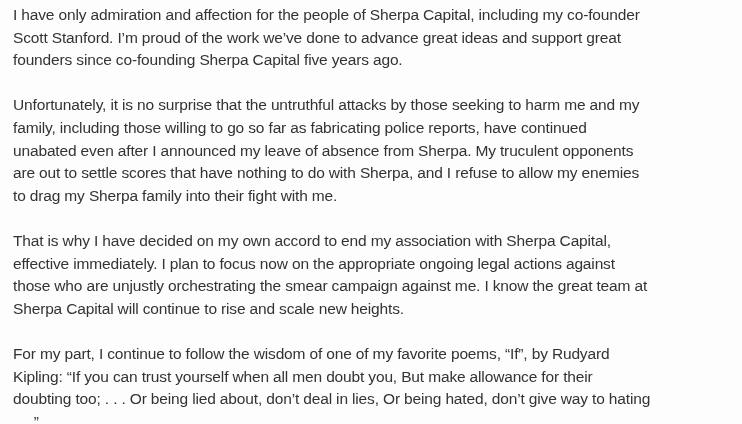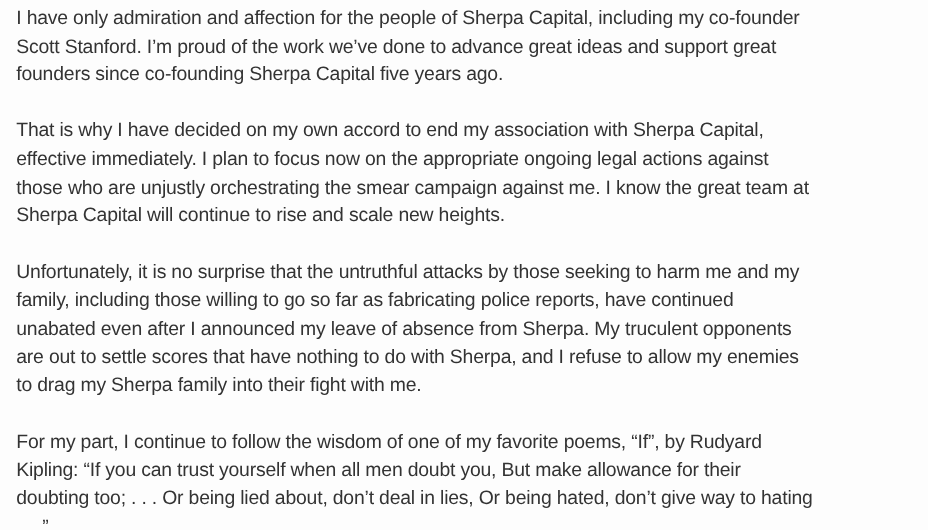--- a/index.html
+++ b/index.html
@@ -32,26 +32,26 @@
     margin-bottom: 0;
   }
 </style>
 </head>
 <body>
 
 <div class="document-page">
   <div class="paragraph">I have only admiration and affection for the people of Sherpa Capital, including my co-founder
 Scott Stanford. I’m proud of the work we’ve done to advance great ideas and support great
 founders since co-founding Sherpa Capital five years ago.</div>
-  <div class="paragraph">That is why I have decided on my own accord to end my association with Sherpa Capital,
-effective immediately. I plan to focus now on the appropriate ongoing legal actions against
-those who are unjustly orchestrating the smear campaign against me. I know the great team at
-Sherpa Capital will continue to rise and scale new heights.</div>
   <div class="paragraph">Unfortunately, it is no surprise that the untruthful attacks by those seeking to harm me and my
 family, including those willing to go so far as fabricating police reports, have continued
 unabated even after I announced my leave of absence from Sherpa. My truculent opponents
 are out to settle scores that have nothing to do with Sherpa, and I refuse to allow my enemies
 to drag my Sherpa family into their fight with me.</div>
+  <div class="paragraph">That is why I have decided on my own accord to end my association with Sherpa Capital,
+effective immediately. I plan to focus now on the appropriate ongoing legal actions against
+those who are unjustly orchestrating the smear campaign against me. I know the great team at
+Sherpa Capital will continue to rise and scale new heights.</div>
   <div class="paragraph">For my part, I continue to follow the wisdom of one of my favorite poems, “If”, by Rudyard
 Kipling: “If you can trust yourself when all men doubt you, But make allowance for their
 doubting too; . . . Or being lied about, don’t deal in lies, Or being hated, don’t give way to hating
 . . .”</div>
 </div>
 
 </body></html>

